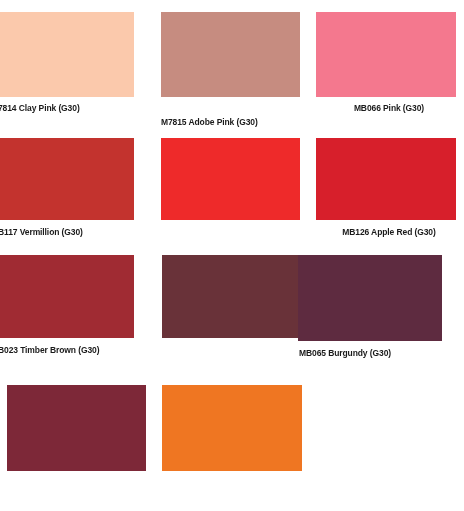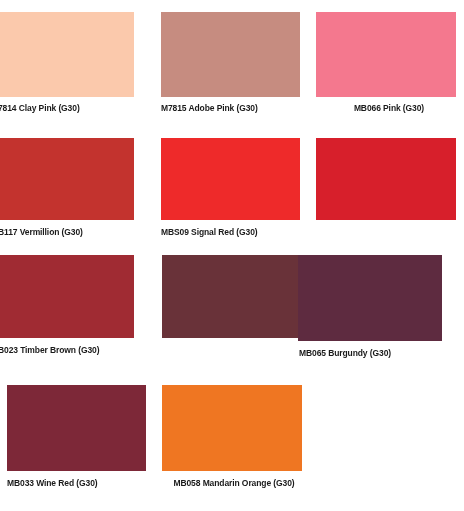--- a/index.html
+++ b/index.html
@@ -75,21 +75,21 @@
     font-family: "Liberation Sans", sans-serif;
     font-size: 8.5px;
     font-weight: bold;
     color: #1a1a1a;
     letter-spacing: -0.1px;
     white-space: nowrap;
     line-height: 10px;
   }
 
   .col-0 .label { left: -9px; }
-  .col-1 .label { left: 7px; }
+  .col-1 .label { left: 7px; margin-top: 14px; }
   .col-2 .label { left: 8px; text-align: center; }
 
   .row-0 .label { top: 103px; }
   .row-1 .label { top: 99px; }
   .row-2 .label { top: 98px; }
   .row-3 .label { top: 101px; }
 </style>
 </head>
 <body>
 
@@ -111,46 +111,44 @@
       <div class="label">MB066 Pink (G30)</div>
     </div>
 
     <div class="cell row-1 col-0">
       <div class="swatch" style="background-color: rgb(195, 51, 46);"></div>
       <div class="label">MB117 Vermillion (G30)</div>
     </div>
 
     <div class="cell row-1 col-1">
       <div class="swatch" style="background-color: rgb(238, 42, 42);"></div>
-      <div class="label">MBS09 Signal Red (G30)</div>
     </div>
 
     <div class="cell row-1 col-2">
       <div class="swatch" style="background-color: rgb(215, 31, 43);"></div>
+      <div class="label">MB126 Apple Red (G30)</div>
     </div>
 
     <div class="cell row-2 col-0">
       <div class="swatch" style="background-color: rgb(160, 43, 51);"></div>
       <div class="label">MB023 Timber Brown (G30)</div>
     </div>
 
 
     <div class="cell row-2 col-2">
       <div class="swatch" style="background-color: rgb(105, 50, 57);"></div>
     </div>
 
     <div class="cell row-3 col-0">
       <div class="swatch" style="background-color: rgb(94, 43, 64);"></div>
       <div class="label">MB065 Burgundy (G30)</div>
     </div>
 
     <div class="cell row-3 col-1">
       <div class="swatch" style="background-color: rgb(125, 40, 56);"></div>
-      <div class="label">MB033 Wine Red (G30)</div>
     </div>
 
     <div class="cell row-3 col-2">
       <div class="swatch" style="background-color: rgb(239, 118, 34);"></div>
-      <div class="label">MB058 Mandarin Orange (G30)</div>
     </div>
 
   </div>
 </div>
 
 </body></html>

